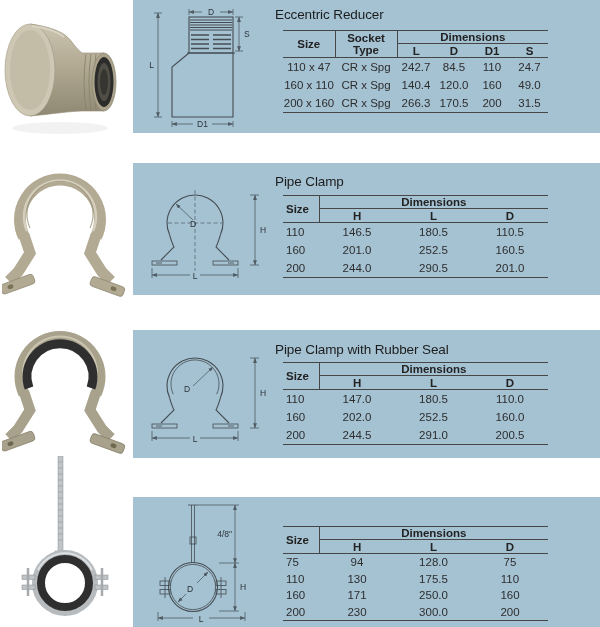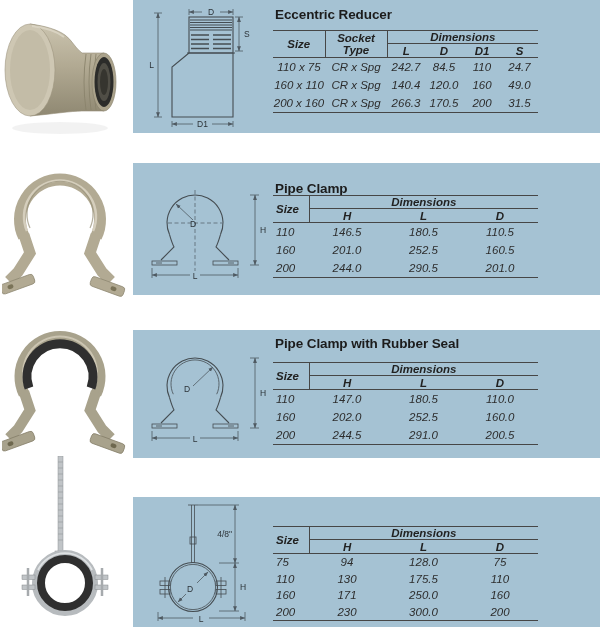--- a/index.html
+++ b/index.html
@@ -9,29 +9,29 @@
   }
   .panel {
     position:absolute; left:133px; width:467px; background:#a5c2d3;
   }
   .p1 { top:0;   height:133px; }
   .p2 { top:163px; height:132px; }
   .p3 { top:330px; height:128px; }
   .p4 { top:497px; height:130px; }
 
   .sec-title {
-    position:absolute; left:142px; font-size:13.5px; font-weight:bold;
+    position:absolute; left:142px; font-size:13.5px; font-weight:normal;
     color:#1c1c1c; letter-spacing:-0.1px; white-space:nowrap;
   }
   .p1 .sec-title { top:7px; }
-  .p2 .sec-title { top:18px; }
-  .p3 .sec-title { top:6px;text-align:center; }
+  .p2 .sec-title { top:11px; }
+  .p3 .sec-title { top:12px;text-align:center; }
   .p4 .sec-title { top:9px; }
 
-  .tablewrap { position:absolute; left:140px;font-style:italic; }
+  .tablewrap { position:absolute; left:150px; }
   .p1 .tablewrap { top:30px; }
   .p2 .tablewrap { top:32px; }
   .p3 .tablewrap { top:32px; }
   .p4 .tablewrap { top:29px; }
 
   table.spec {
     border-collapse:collapse; table-layout:fixed; width:265px;
     color:#2d2d2d;
     border-top:1.5px solid #464646; border-bottom:1.5px solid #464646;
   }
@@ -191,21 +191,21 @@
           </tr>
           <tr class="hrow2">
             <th class="hline">L</th>
             <th class="hline">D</th>
             <th class="hline">D1</th>
             <th class="hline">S</th>
           </tr>
         </thead>
         <tbody>
           <tr>
-            <td>110 x 75</td>
+            <td>110 x 47</td>
             <td>CR x Spg</td>
             <td>242.7</td>
             <td>84.5</td>
             <td>110</td>
             <td>24.7</td>
           </tr>
           <tr>
             <td>160 x 110</td>
             <td>CR x Spg</td>
             <td>140.4</td>

